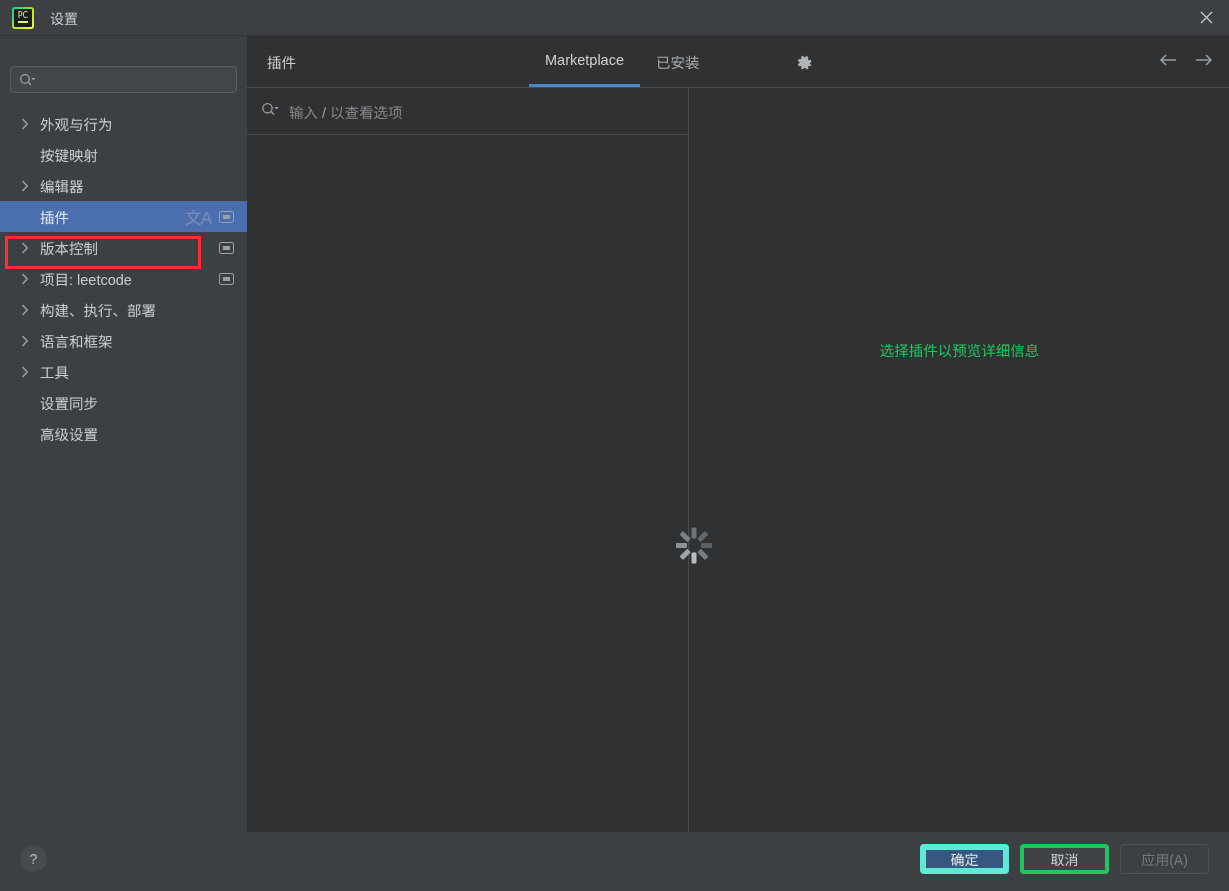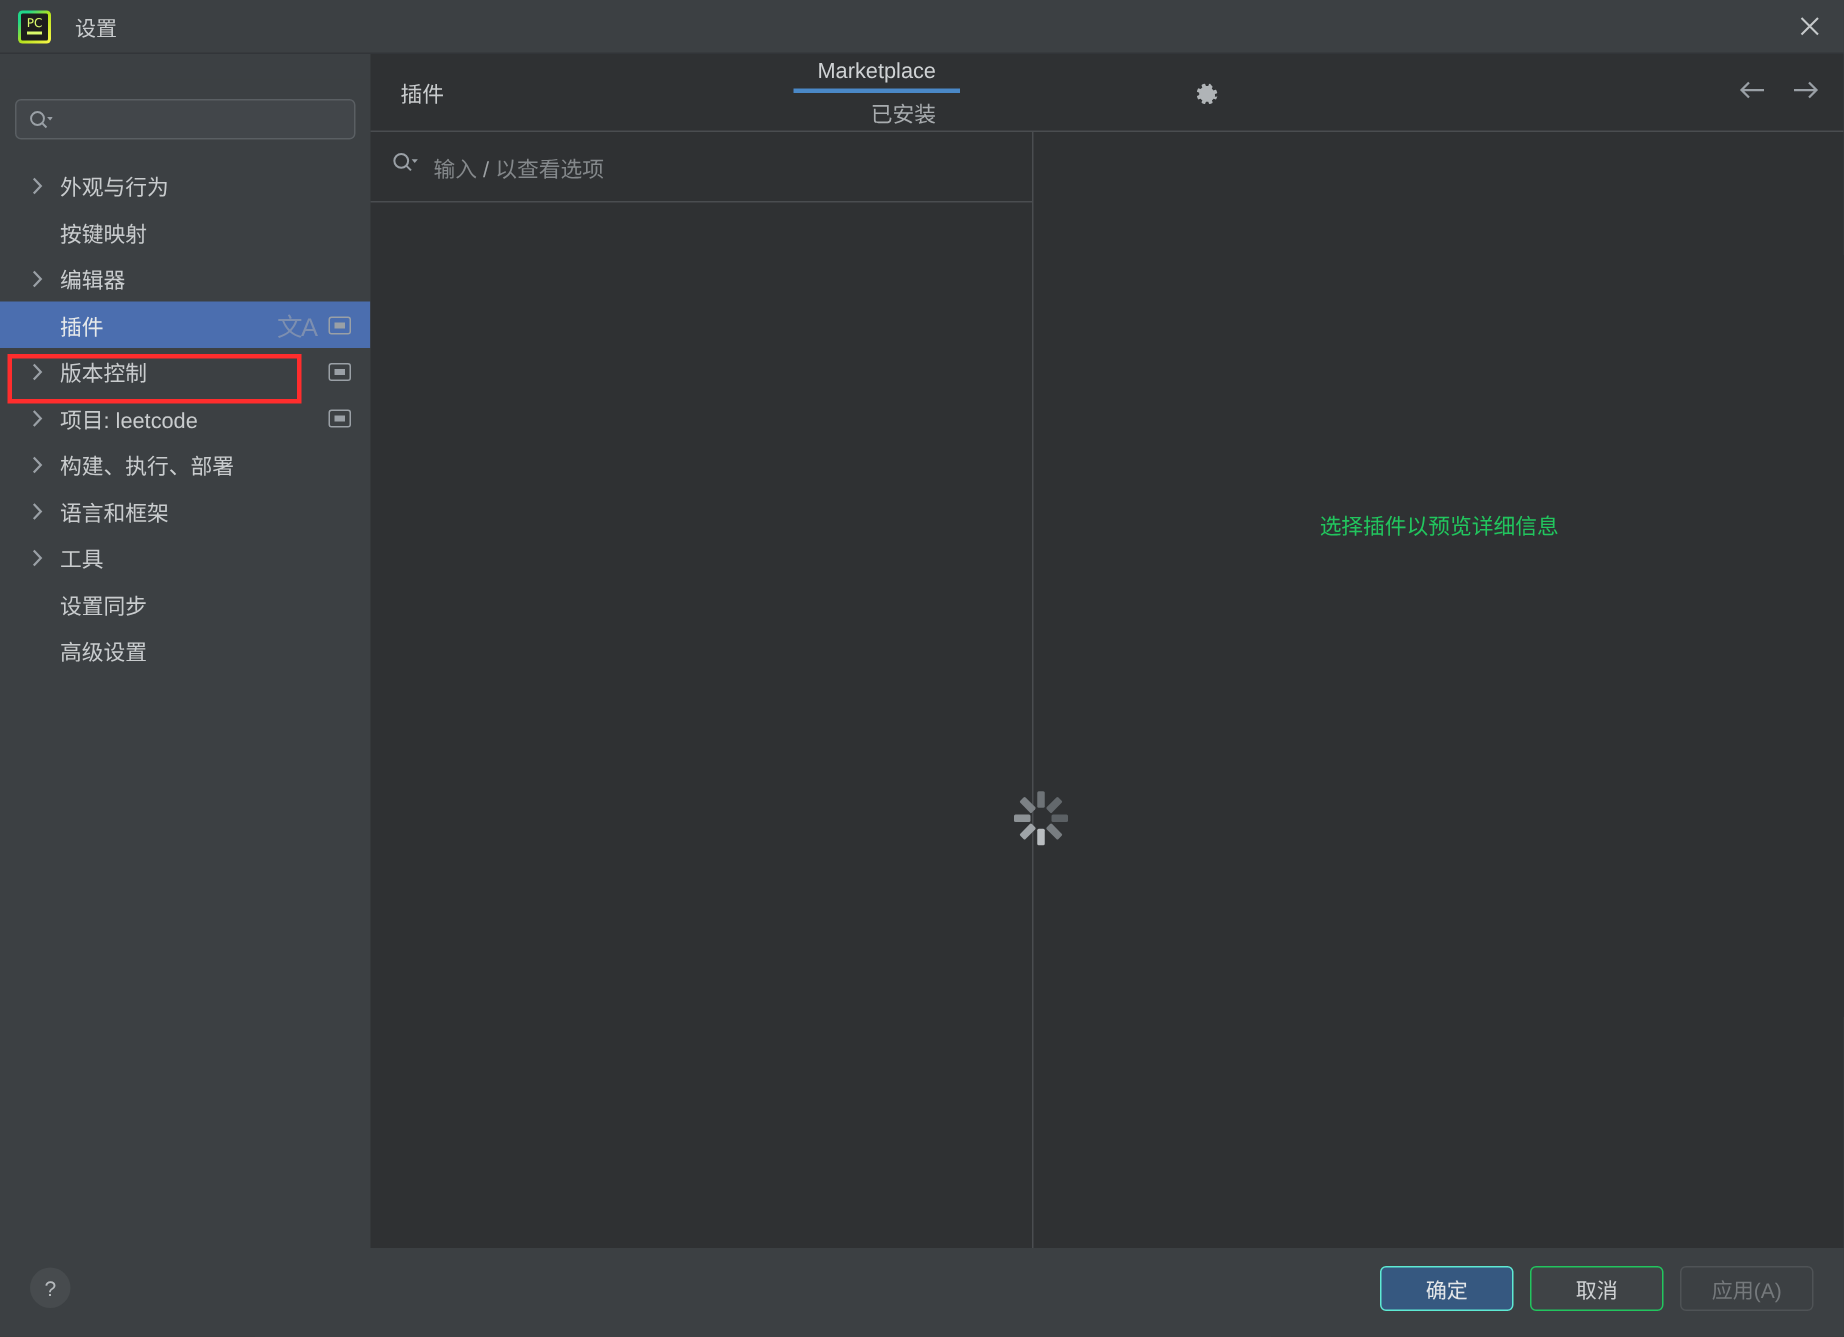--- a/index.html
+++ b/index.html
@@ -202,21 +202,20 @@
     font-size: 14.5px;
     color: #c9ccce;
   }
   .tabs {
     position: absolute;
     left: 282px;
     bottom: 0;
     display: flex;
     align-items: flex-end;
     height: 51px;
-    flex-direction: column;
   }
   .tab {
     height: 51px;
     display: flex;
     align-items: center;
     padding: 0 16px;
     font-size: 14.5px;
     color: #a8acaf;
     cursor: default;
     box-sizing: border-box;
@@ -348,26 +347,26 @@
     box-sizing: border-box;
     display: flex;
     align-items: center;
     justify-content: center;
     font-size: 14px;
     cursor: default;
     padding: 0 14px;
   }
   .btn.primary {
     background: #365880;
-    border: 1px solid #5eead4;
+    border: 6px solid #5eead4;
     color: #e3e6e8;
   }
   .btn.normal {
     background: #3f4346;
-    border: 1px solid #22c55e;
+    border: 4px solid #22c55e;
     color: #ced1d3;
   }
   .btn.disabled {
     background: #3c4043;
     border: 1px solid #4f5356;
     color: #75797c;
   }
 </style>
 </head>
 <body>

